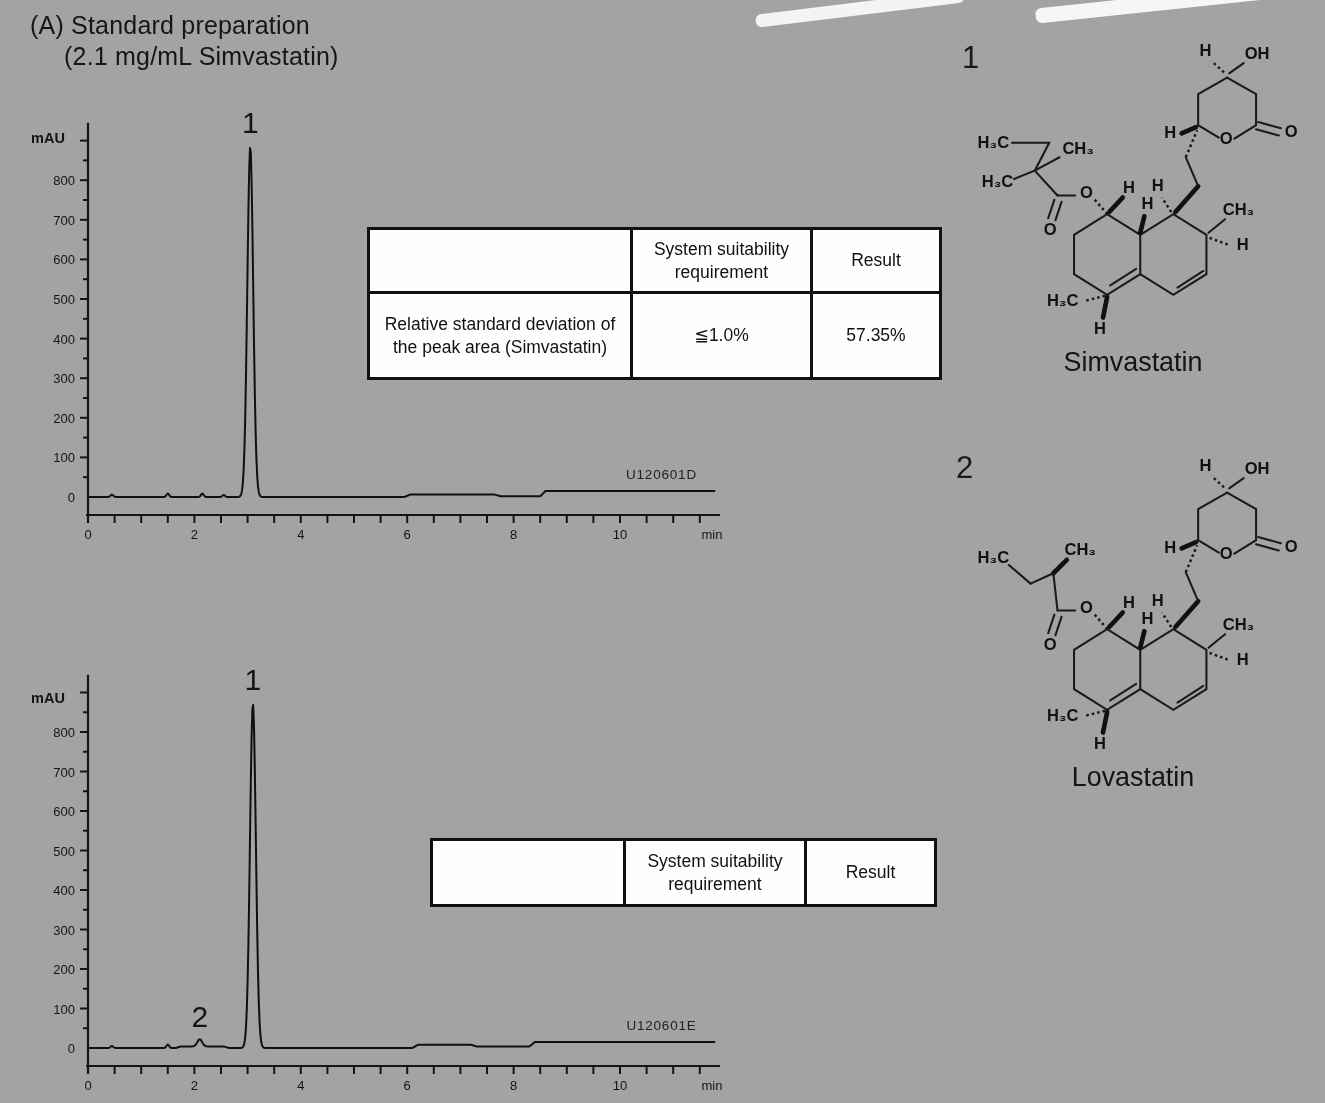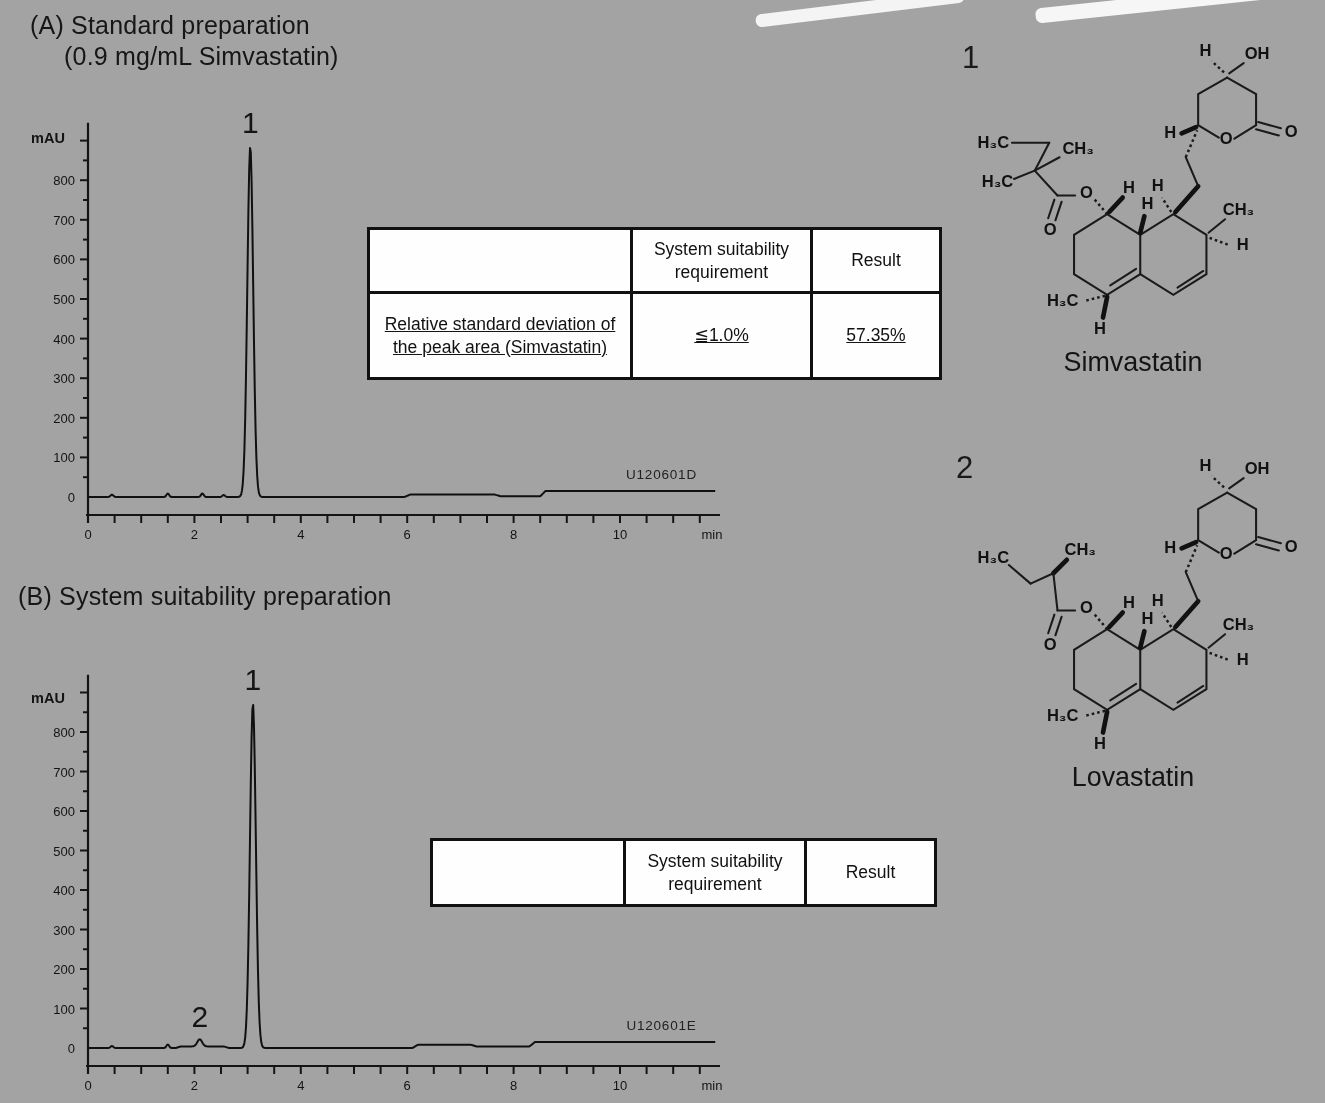--- a/index.html
+++ b/index.html
@@ -8,21 +8,21 @@
   .canvas{position:absolute;left:0;top:0;width:1325px;height:1103px;background:#a3a3a3;}
   .streak{position:absolute;background:#f4f4f4;border-radius:6px;}
   .ttl{position:absolute;font-size:25px;color:#161616;white-space:nowrap;letter-spacing:0.2px;}
   .chrom{position:absolute;left:0;width:750px;overflow:visible;}
   #chromA{top:95px;height:470px;}
   #chromB{top:645px;height:458px;}
   .suit-table{position:absolute;border-collapse:collapse;table-layout:fixed;background:#fefefe;padding-left:44px;}
   .suit-table th,.suit-table td{border:3px solid #111;text-align:center;vertical-align:middle;
       font-size:17.5px;font-weight:400;line-height:1.3;color:#111;padding:2px 8px;}
   #tableA{left:367px;top:227px;width:572px;}
-  #tableA .hrow{height:64px;} #tableA .brow{height:86px;text-decoration:underline;}
+  #tableA .hrow{height:64px;} #tableA .brow{height:86px;}
   #tableB{left:430px;top:838px;width:504px;}
   #tableB .hrow{height:66px;} #tableB .brow{height:43px;}
   .struct-num{position:absolute;font-size:31px;color:#1a1a1a;}
   .struct{position:absolute;overflow:visible;}
   #struct1{left:952px;top:40px;width:362px;height:342px;}
   #struct2{left:952px;top:455px;width:362px;height:342px;}
   .bond{stroke:#1a1a1a;stroke-width:2;fill:none;stroke-linecap:round;}
   .wedge{stroke:#111;stroke-width:4.5;fill:none;stroke-linecap:round;}
   .hash{stroke:#1a1a1a;stroke-width:2.4;fill:none;stroke-dasharray:2.5,2.9;stroke-linecap:butt;}
   .atom{font-size:16px;font-weight:600;fill:#111;}
@@ -35,21 +35,21 @@
 </style>
 </head>
 <body>
 
 <div class="canvas">
 
   <div class="streak" style="left:755px;top:2px;width:210px;height:13px;transform:rotate(-7deg);"></div>
   <div class="streak" style="left:1035px;top:-4px;width:240px;height:15px;transform:rotate(-6deg);background:#f6f6f6;"></div>
 
   <div class="ttl" style="left:30px;top:11px;">(A) Standard preparation</div>
-  <div class="ttl" style="left:64px;top:42px;">(0.9 mg/mL Simvastatin)</div>
+  <div class="ttl" style="left:64px;top:42px;">(2.1 mg/mL Simvastatin)</div>
 
   <svg id="chromA" class="chrom" viewBox="0 0 750 470" xmlns="http://www.w3.org/2000/svg">
       <line x1="88" y1="27.779999999999973" x2="88" y2="428" stroke="#141414" stroke-width="2.2"></line>
       <line x1="83" y1="382.2" x2="88" y2="382.2" stroke="#141414" stroke-width="2"></line>
       <line x1="80" y1="362.4" x2="88" y2="362.4" stroke="#141414" stroke-width="2"></line>
       <line x1="83" y1="342.6" x2="88" y2="342.6" stroke="#141414" stroke-width="2"></line>
       <line x1="80" y1="322.8" x2="88" y2="322.8" stroke="#141414" stroke-width="2"></line>
       <line x1="83" y1="303" x2="88" y2="303" stroke="#141414" stroke-width="2"></line>
       <line x1="80" y1="283.2" x2="88" y2="283.2" stroke="#141414" stroke-width="2"></line>
       <line x1="83" y1="263.4" x2="88" y2="263.4" stroke="#141414" stroke-width="2"></line>
@@ -124,21 +124,20 @@
       <th>Result</th>
     </tr>
     <tr class="brow">
       <td>Relative standard deviation of the peak area (Simvastatin)</td>
       <td>≦1.0%</td>
       <td>57.35%</td>
     </tr>
   </tbody>
     </table>
 
-  <div class="ttl" style="left:18px;top:582px;">(B) System suitability preparation</div>
 
   <svg id="chromB" class="chrom" viewBox="0 0 750 458" xmlns="http://www.w3.org/2000/svg">
       <line x1="88" y1="29.724999999999966" x2="88" y2="429" stroke="#141414" stroke-width="2.2"></line>
       <line x1="83" y1="383.25" x2="88" y2="383.25" stroke="#141414" stroke-width="2"></line>
       <line x1="80" y1="363.5" x2="88" y2="363.5" stroke="#141414" stroke-width="2"></line>
       <line x1="83" y1="343.75" x2="88" y2="343.75" stroke="#141414" stroke-width="2"></line>
       <line x1="80" y1="324" x2="88" y2="324" stroke="#141414" stroke-width="2"></line>
       <line x1="83" y1="304.25" x2="88" y2="304.25" stroke="#141414" stroke-width="2"></line>
       <line x1="80" y1="284.5" x2="88" y2="284.5" stroke="#141414" stroke-width="2"></line>
       <line x1="83" y1="264.75" x2="88" y2="264.75" stroke="#141414" stroke-width="2"></line>

